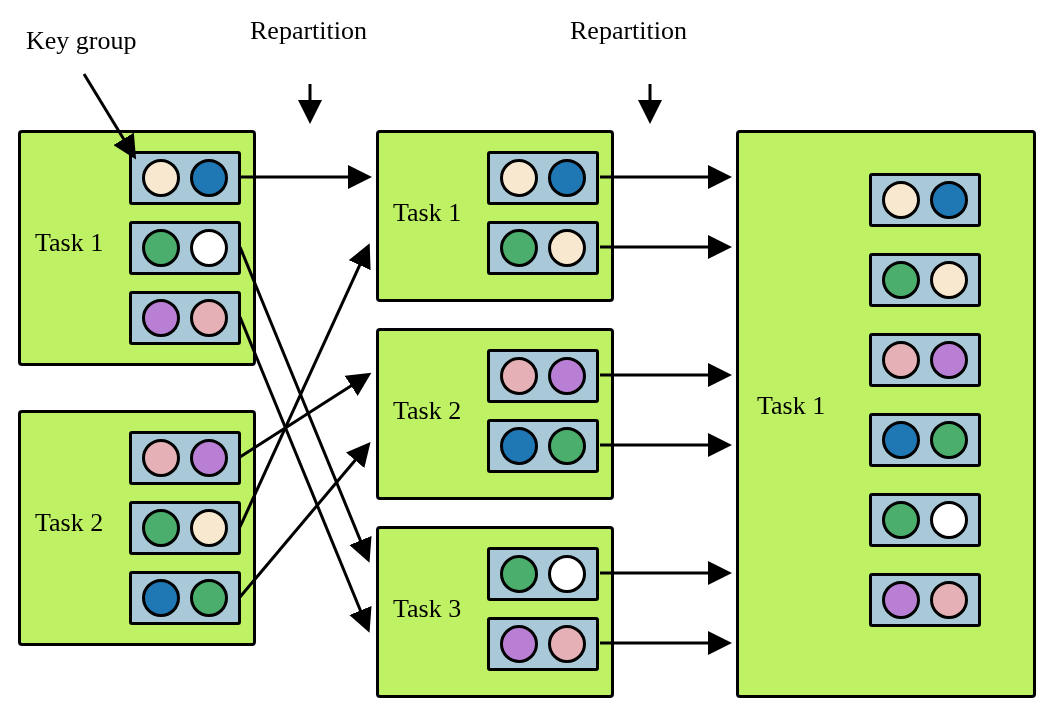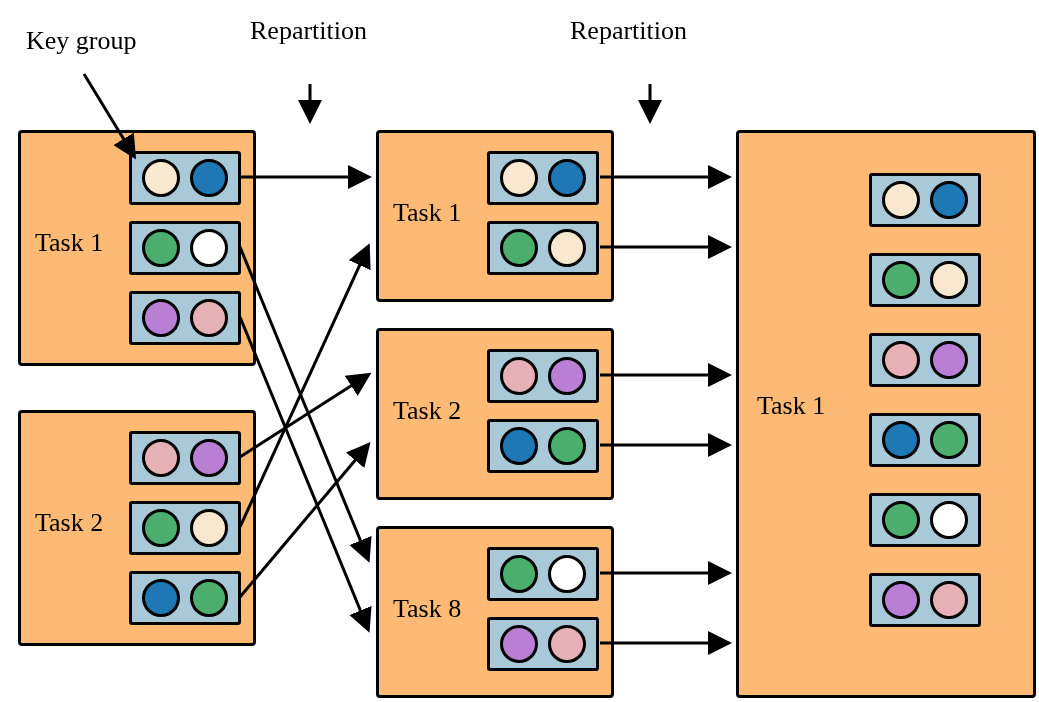--- a/index.html
+++ b/index.html
@@ -15,21 +15,21 @@
     height: 702px;
   }
   .label {
     position: absolute;
     font-size: 26px;
     color: #000;
     line-height: 1.15;
   }
   .task-box {
     position: absolute;
-    background: #fdba74;
+    background: #bef264;
     border: 3px solid #000;
     border-radius: 4px;
   }
   .task-title {
     position: absolute;
     font-size: 26px;
     color: #000;
   }
   .keygroup {
     position: absolute;
@@ -126,21 +126,21 @@
       <div class="dot c-pink"></div>
       <div class="dot c-purple"></div>
     </div>
     <div class="keygroup" style="left:108px; top:88px; width:112px; height:54px;">
       <div class="dot c-blue"></div>
       <div class="dot c-green"></div>
     </div>
   </div>
 
   <div class="task-box" style="left:366px; top:516px; width:238px; height:172px;">
-    <div class="task-title" style="left:14px; top:65px;">Task 8</div>
+    <div class="task-title" style="left:14px; top:65px;">Task 3</div>
     <div class="keygroup" style="left:108px; top:18px; width:112px; height:54px;">
       <div class="dot c-green"></div>
       <div class="dot c-white"></div>
     </div>
     <div class="keygroup" style="left:108px; top:88px; width:112px; height:54px;">
       <div class="dot c-purple"></div>
       <div class="dot c-pink"></div>
     </div>
   </div>
 

